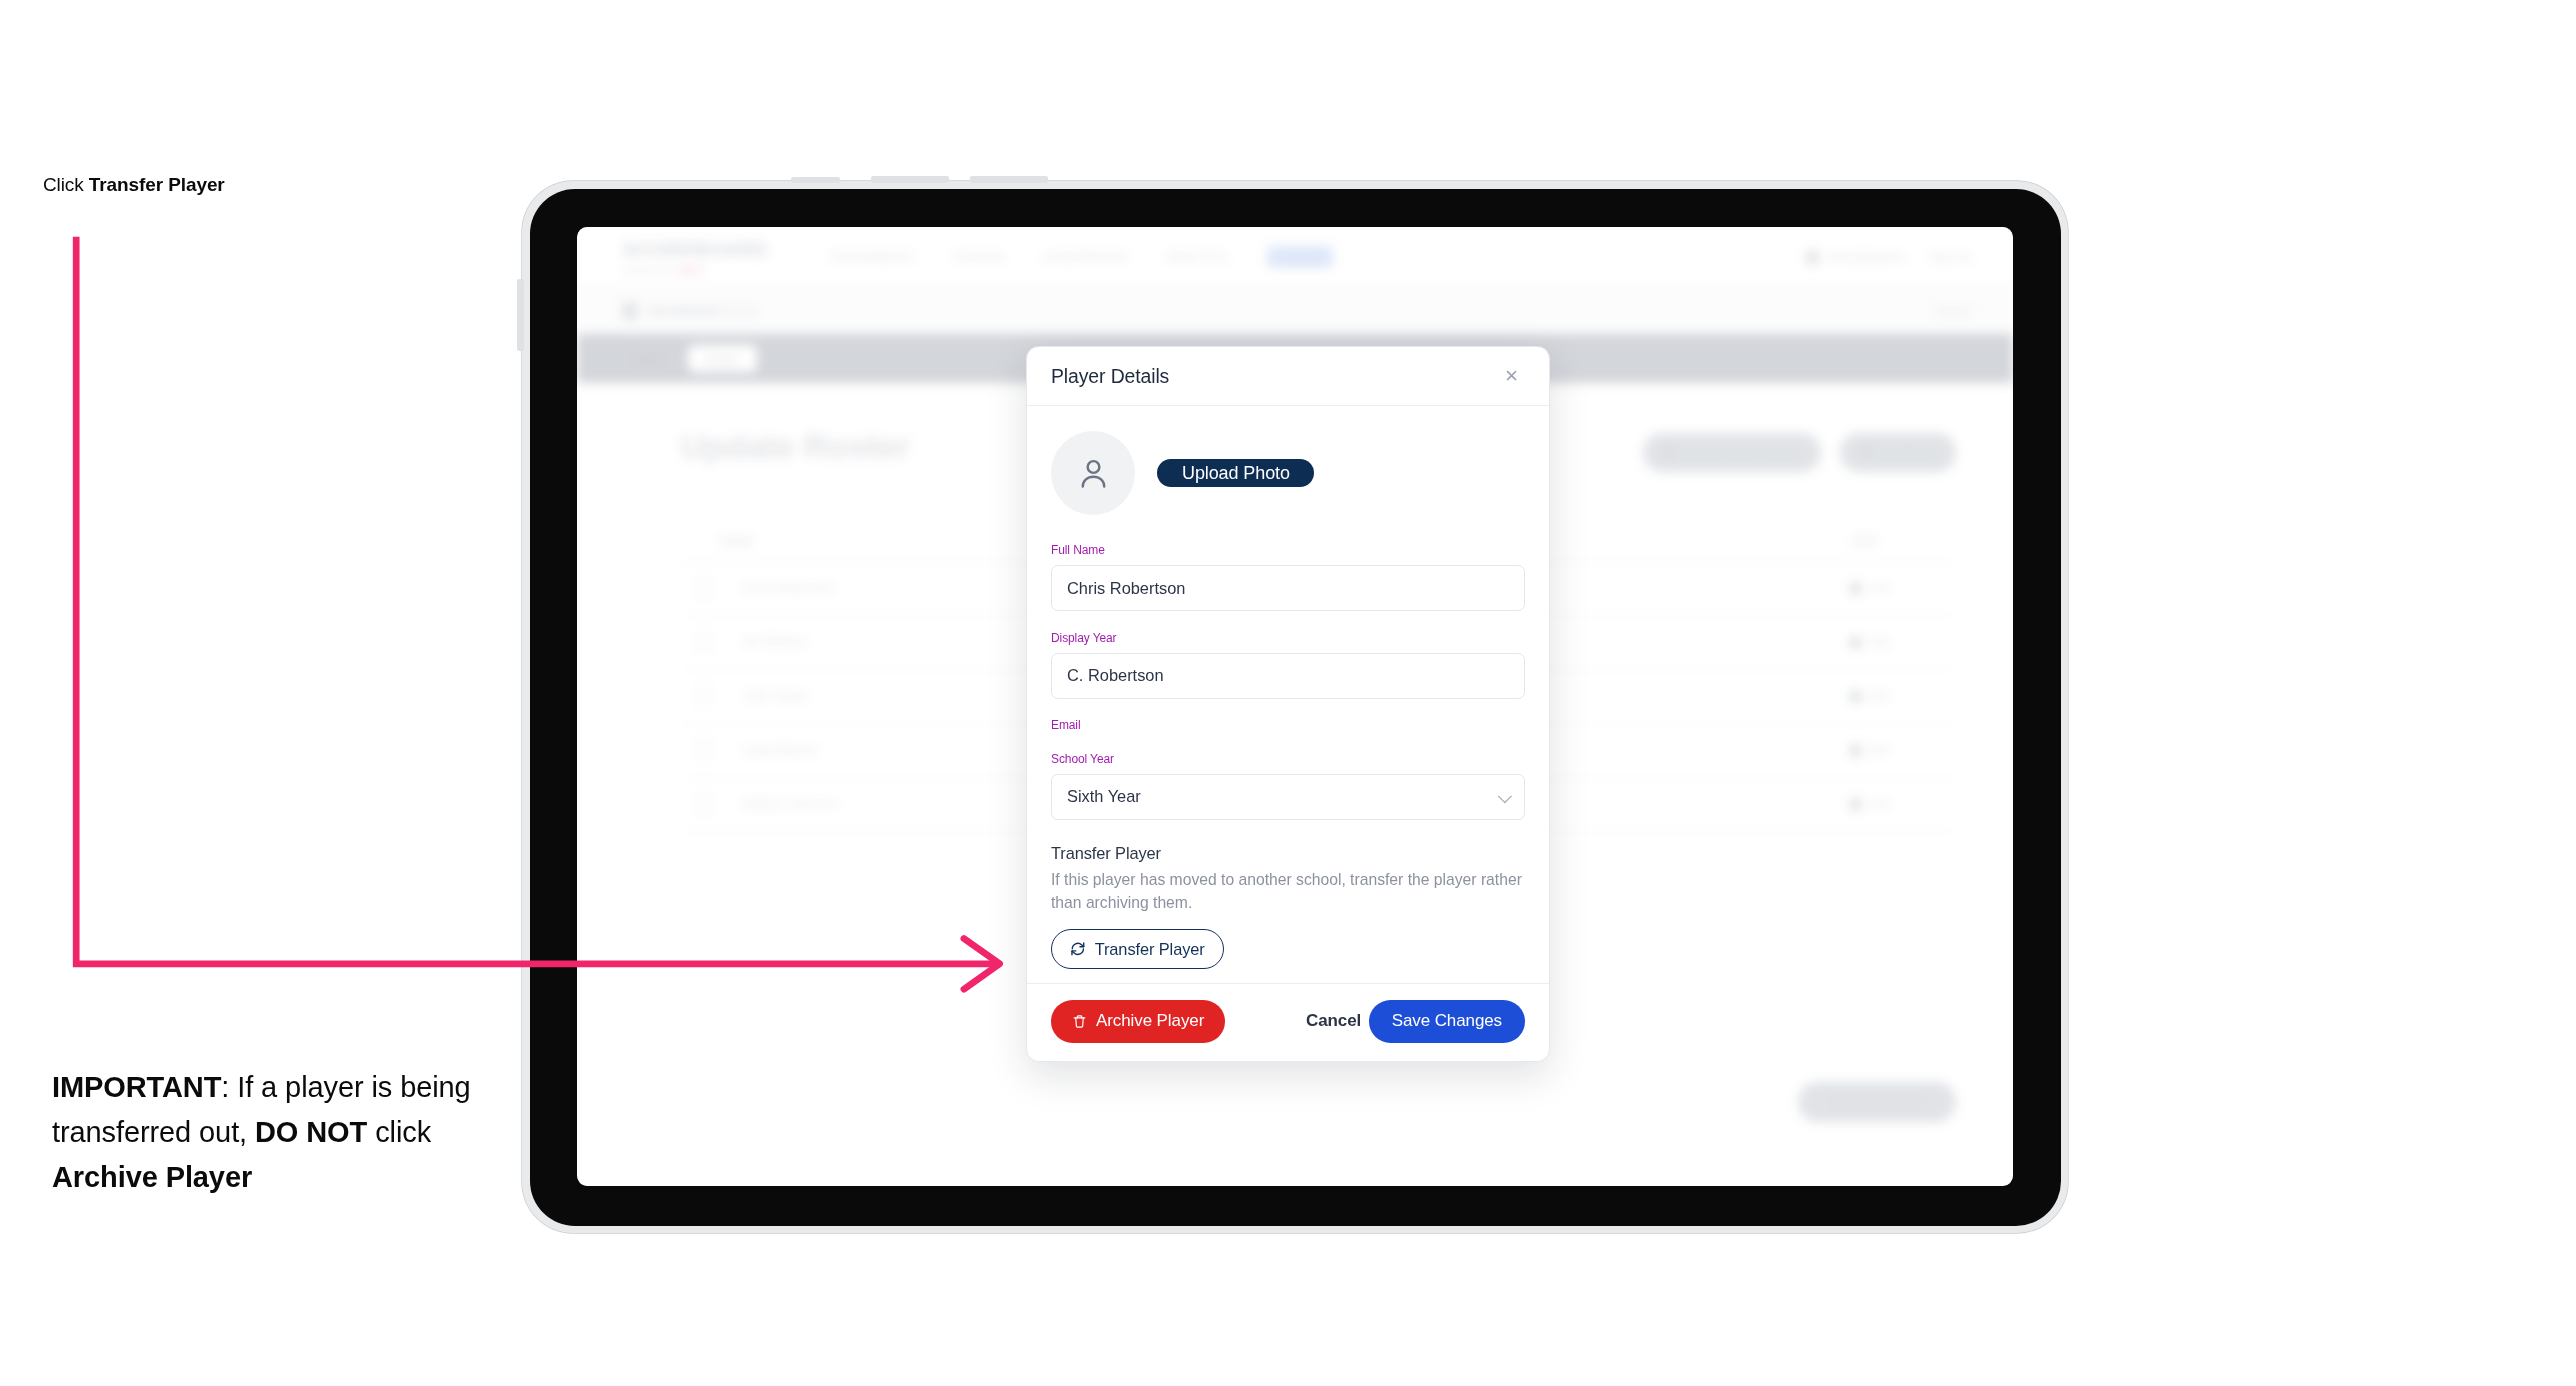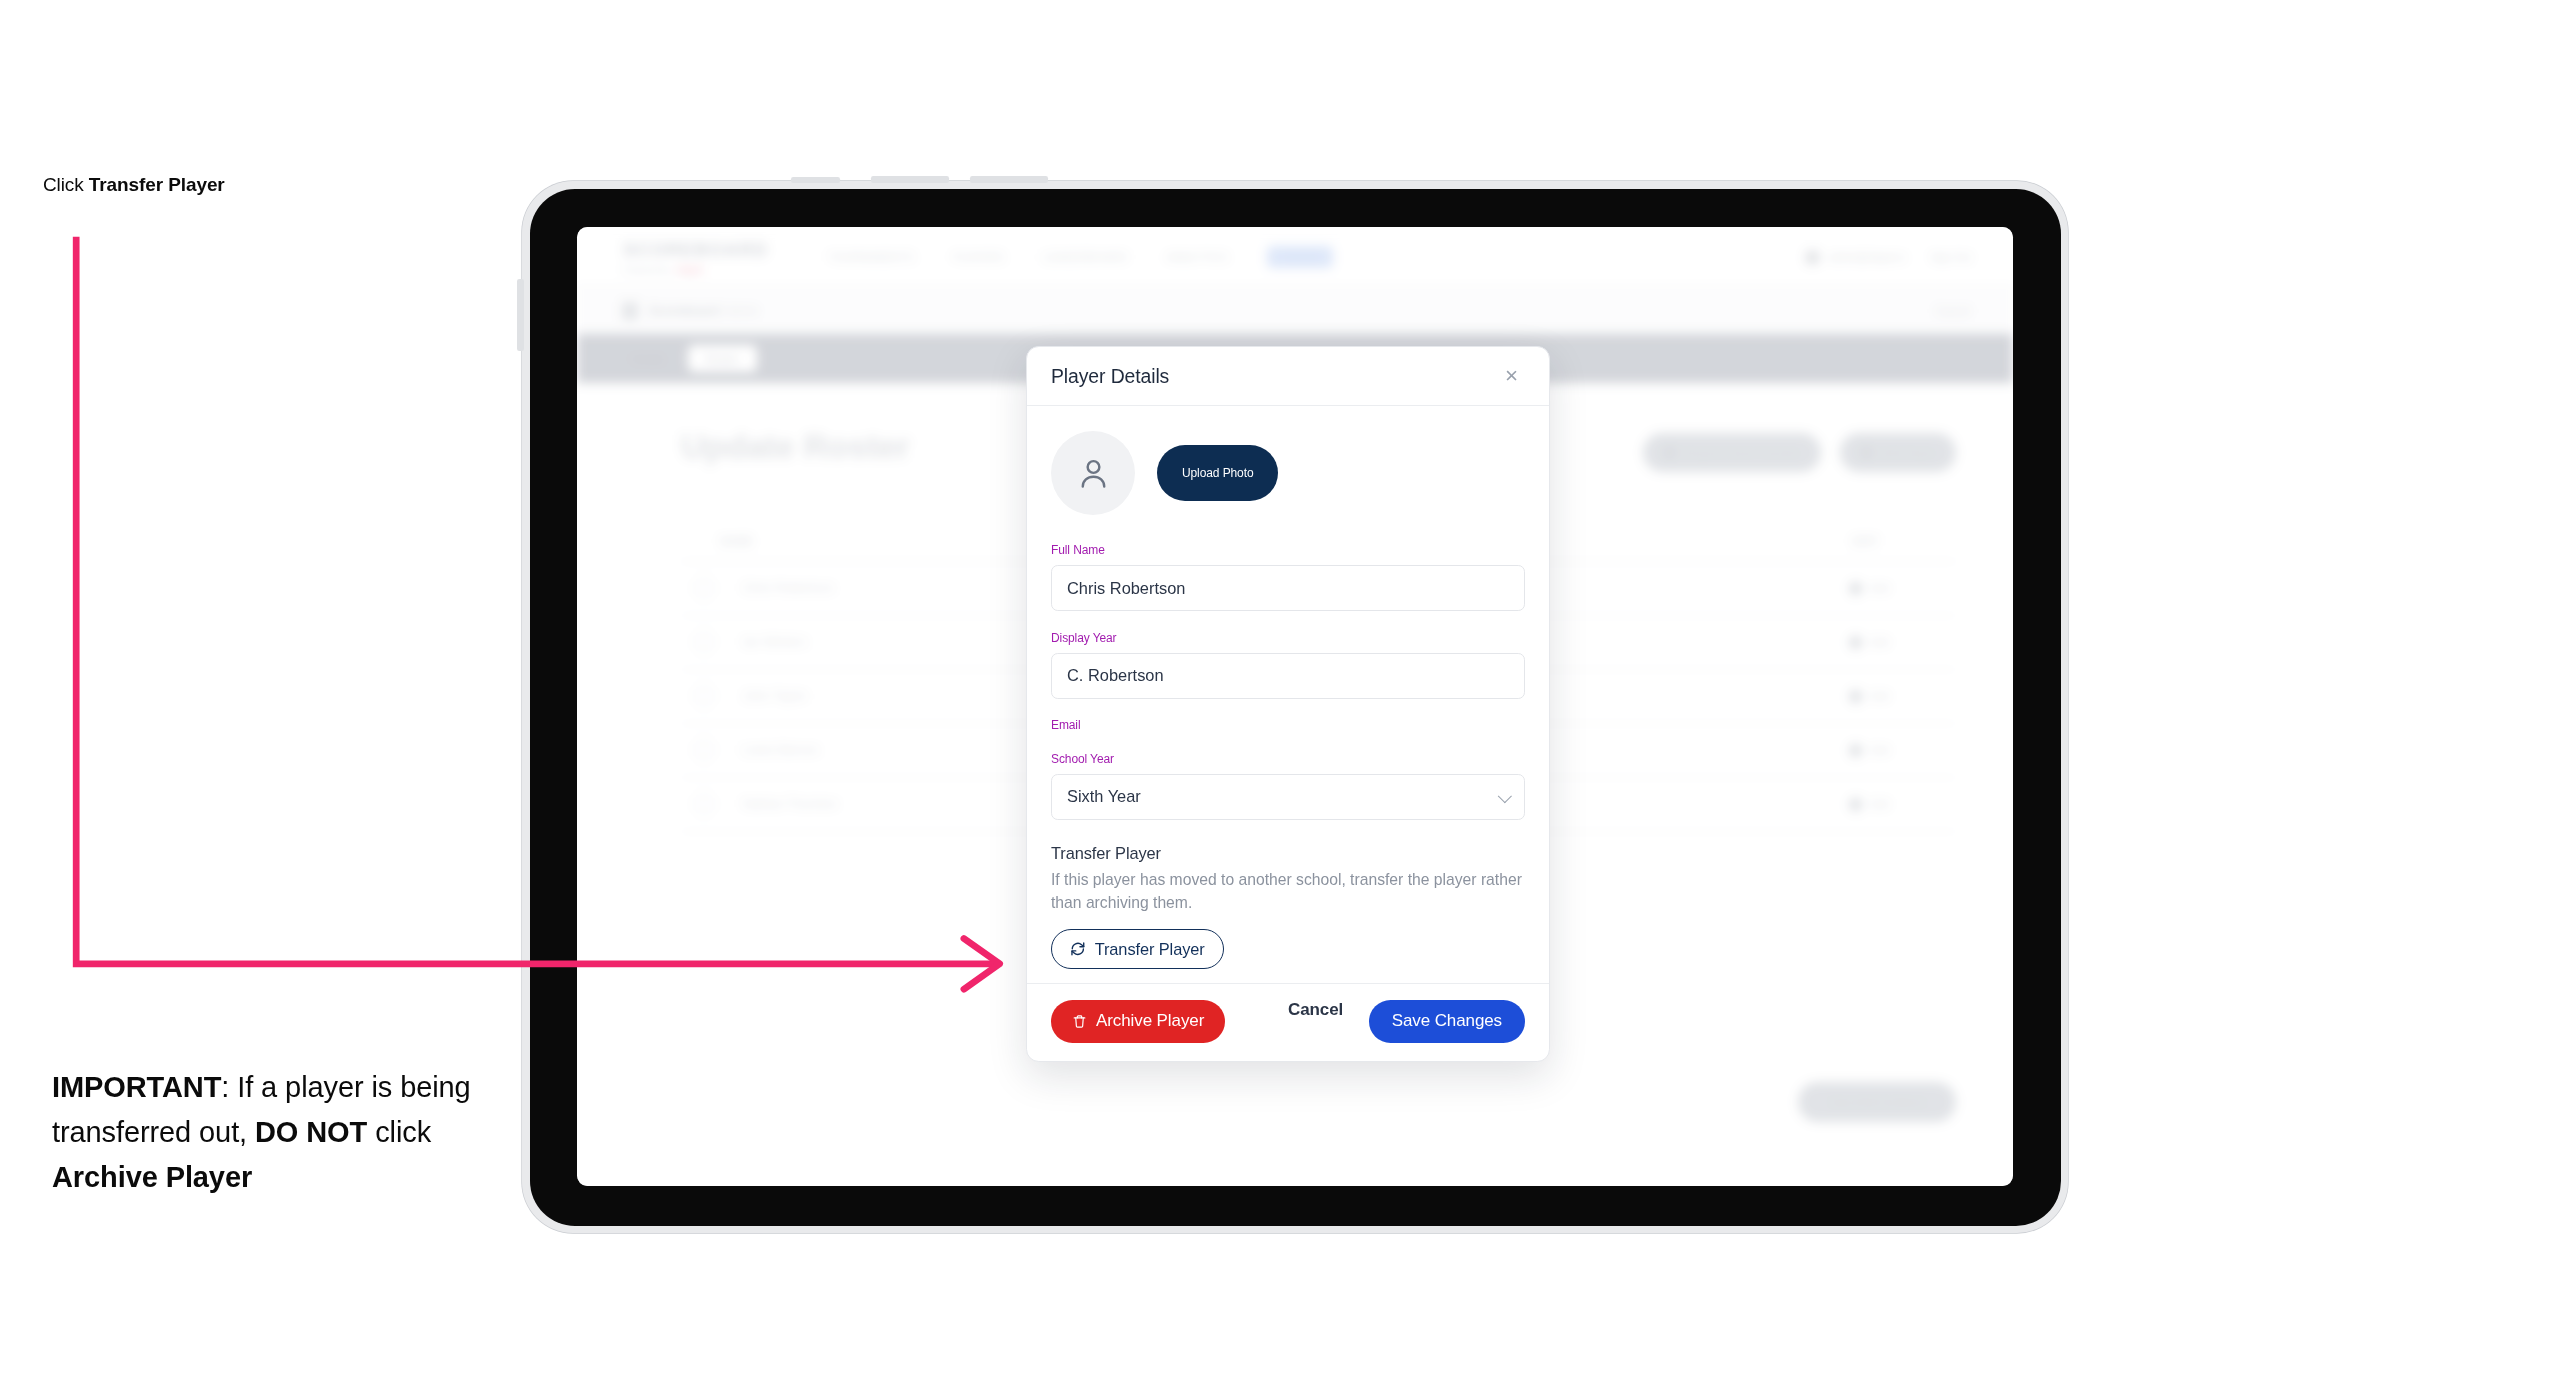--- a/index.html
+++ b/index.html
@@ -389,23 +389,23 @@
     display: flex;
     align-items: center;
     justify-content: center;
     flex: none;
   }
   .upload-btn {
     background: #0d2d52;
     color: #ffffff;
     border: none;
     border-radius: 745px;
-    height: 56px;
+    height: 28px;
     padding: 0 24.6px;
-    font-size: 12px;
+    font-size: 18px;
     font-family: "Liberation Sans", sans-serif;
     cursor: pointer;
     letter-spacing: -0.1px;
   }
 
   .field { margin-bottom: 19.4px; }
   .field-label {
     font-size: 12px;
     color: #a21caf;
     margin-bottom: 8.2px;
@@ -484,22 +484,21 @@
     height: 43px;
     padding: 0 21px;
     font-size: 17px;
     font-family: "Liberation Sans", sans-serif;
     cursor: pointer;
     letter-spacing: -0.1px;
   }
   .footer-right {
     margin-left: auto;
     display: flex;
-    align-items: flex-start;
-    gap: 18px;
+    align-items: center;
   }
   .cancel-btn {
     background: transparent;
     border: none;
     font-size: 17px;
     color: #2b3547;
     font-weight: 600;
     font-family: "Liberation Sans", sans-serif;
     cursor: pointer;
     padding: 0 7.5px;

